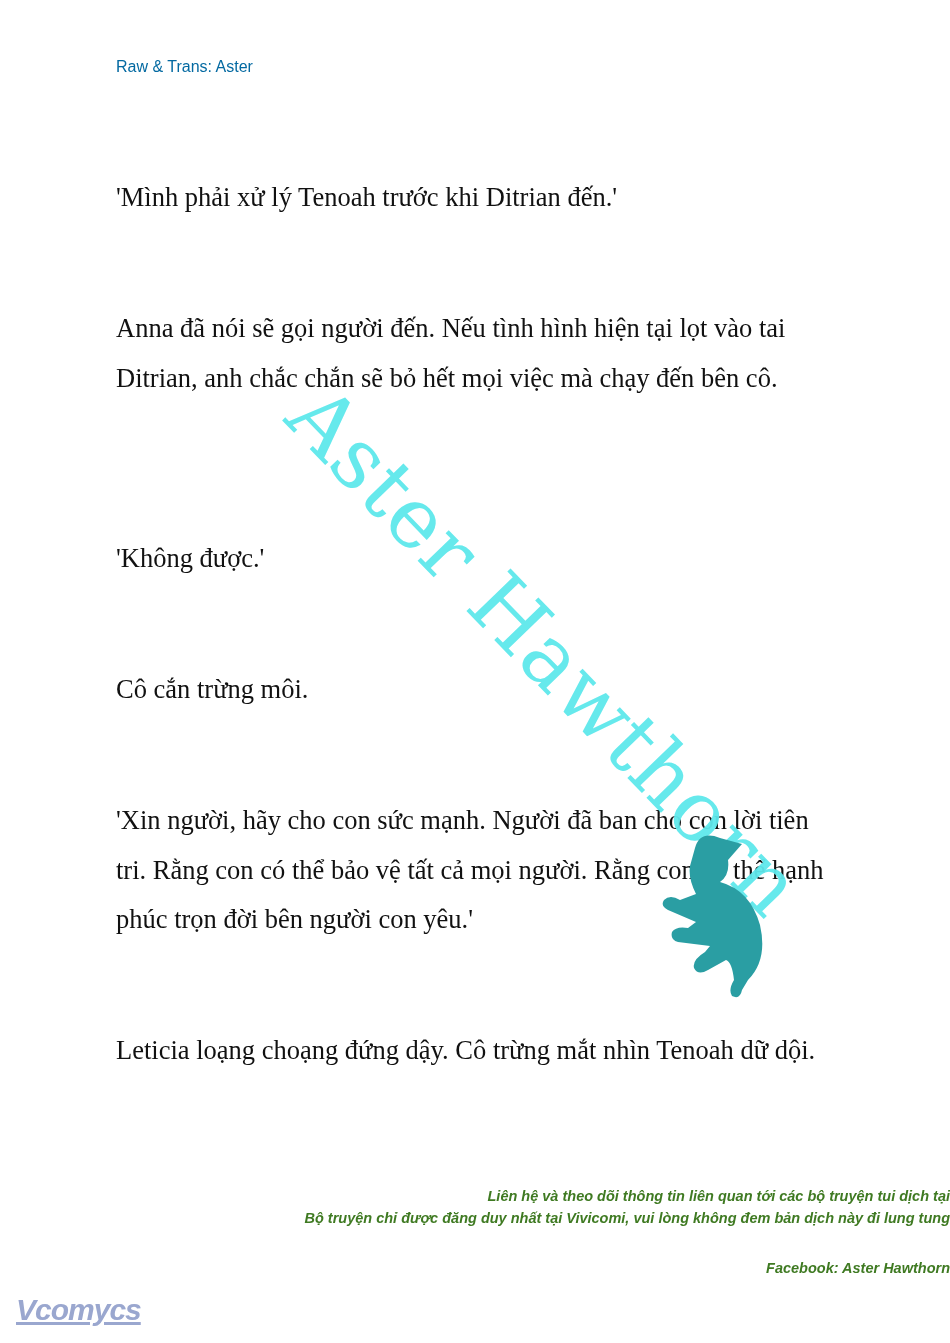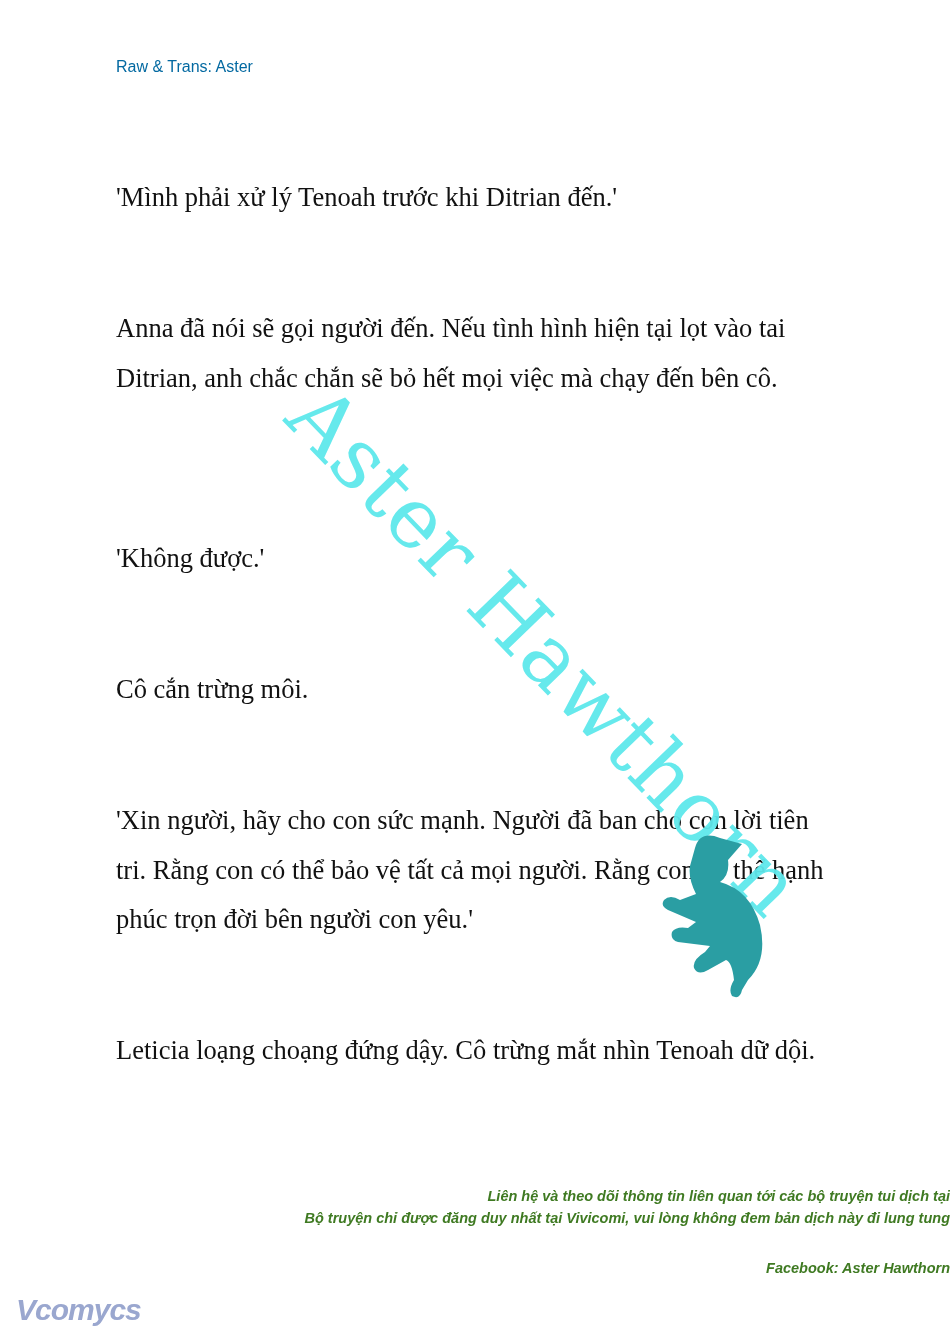--- a/index.html
+++ b/index.html
@@ -22,21 +22,21 @@
   }
   .cat { position: absolute; left: 650px; top: 830px; width: 130px; height: 170px; }
   .footer {
     position: absolute; left: 0; width: 950px; text-align: right;
     font-family: "Liberation Sans", sans-serif; font-style: italic; font-weight: bold;
     font-size: 14.5px; color: #3f7a22;
   }
   .logo {
     position: absolute; left: 16px; top: 1293px;
     font-family: "Liberation Sans", sans-serif; font-style: italic; font-weight: bold;
-    font-size: 30px; color: #9aa7cf; letter-spacing: -1px;
+    font-size: 30px; color: #9aa7cf; letter-spacing: -1px; text-decoration: underline;
   }
 </style>
 </head>
 <body>
 
 <div class="header">Raw &amp; Trans: Aster</div>
 
 <p class="para" style="top:173px">'Mình phải xử lý Tenoah trước khi Ditrian đến.'</p>
 <p class="para" style="top:304px">Anna đã nói sẽ gọi người đến. Nếu tình hình hiện tại lọt vào tai Ditrian, anh chắc chắn sẽ bỏ hết mọi việc mà chạy đến bên cô.</p>
 <p class="para" style="top:534px">'Không được.'</p>

